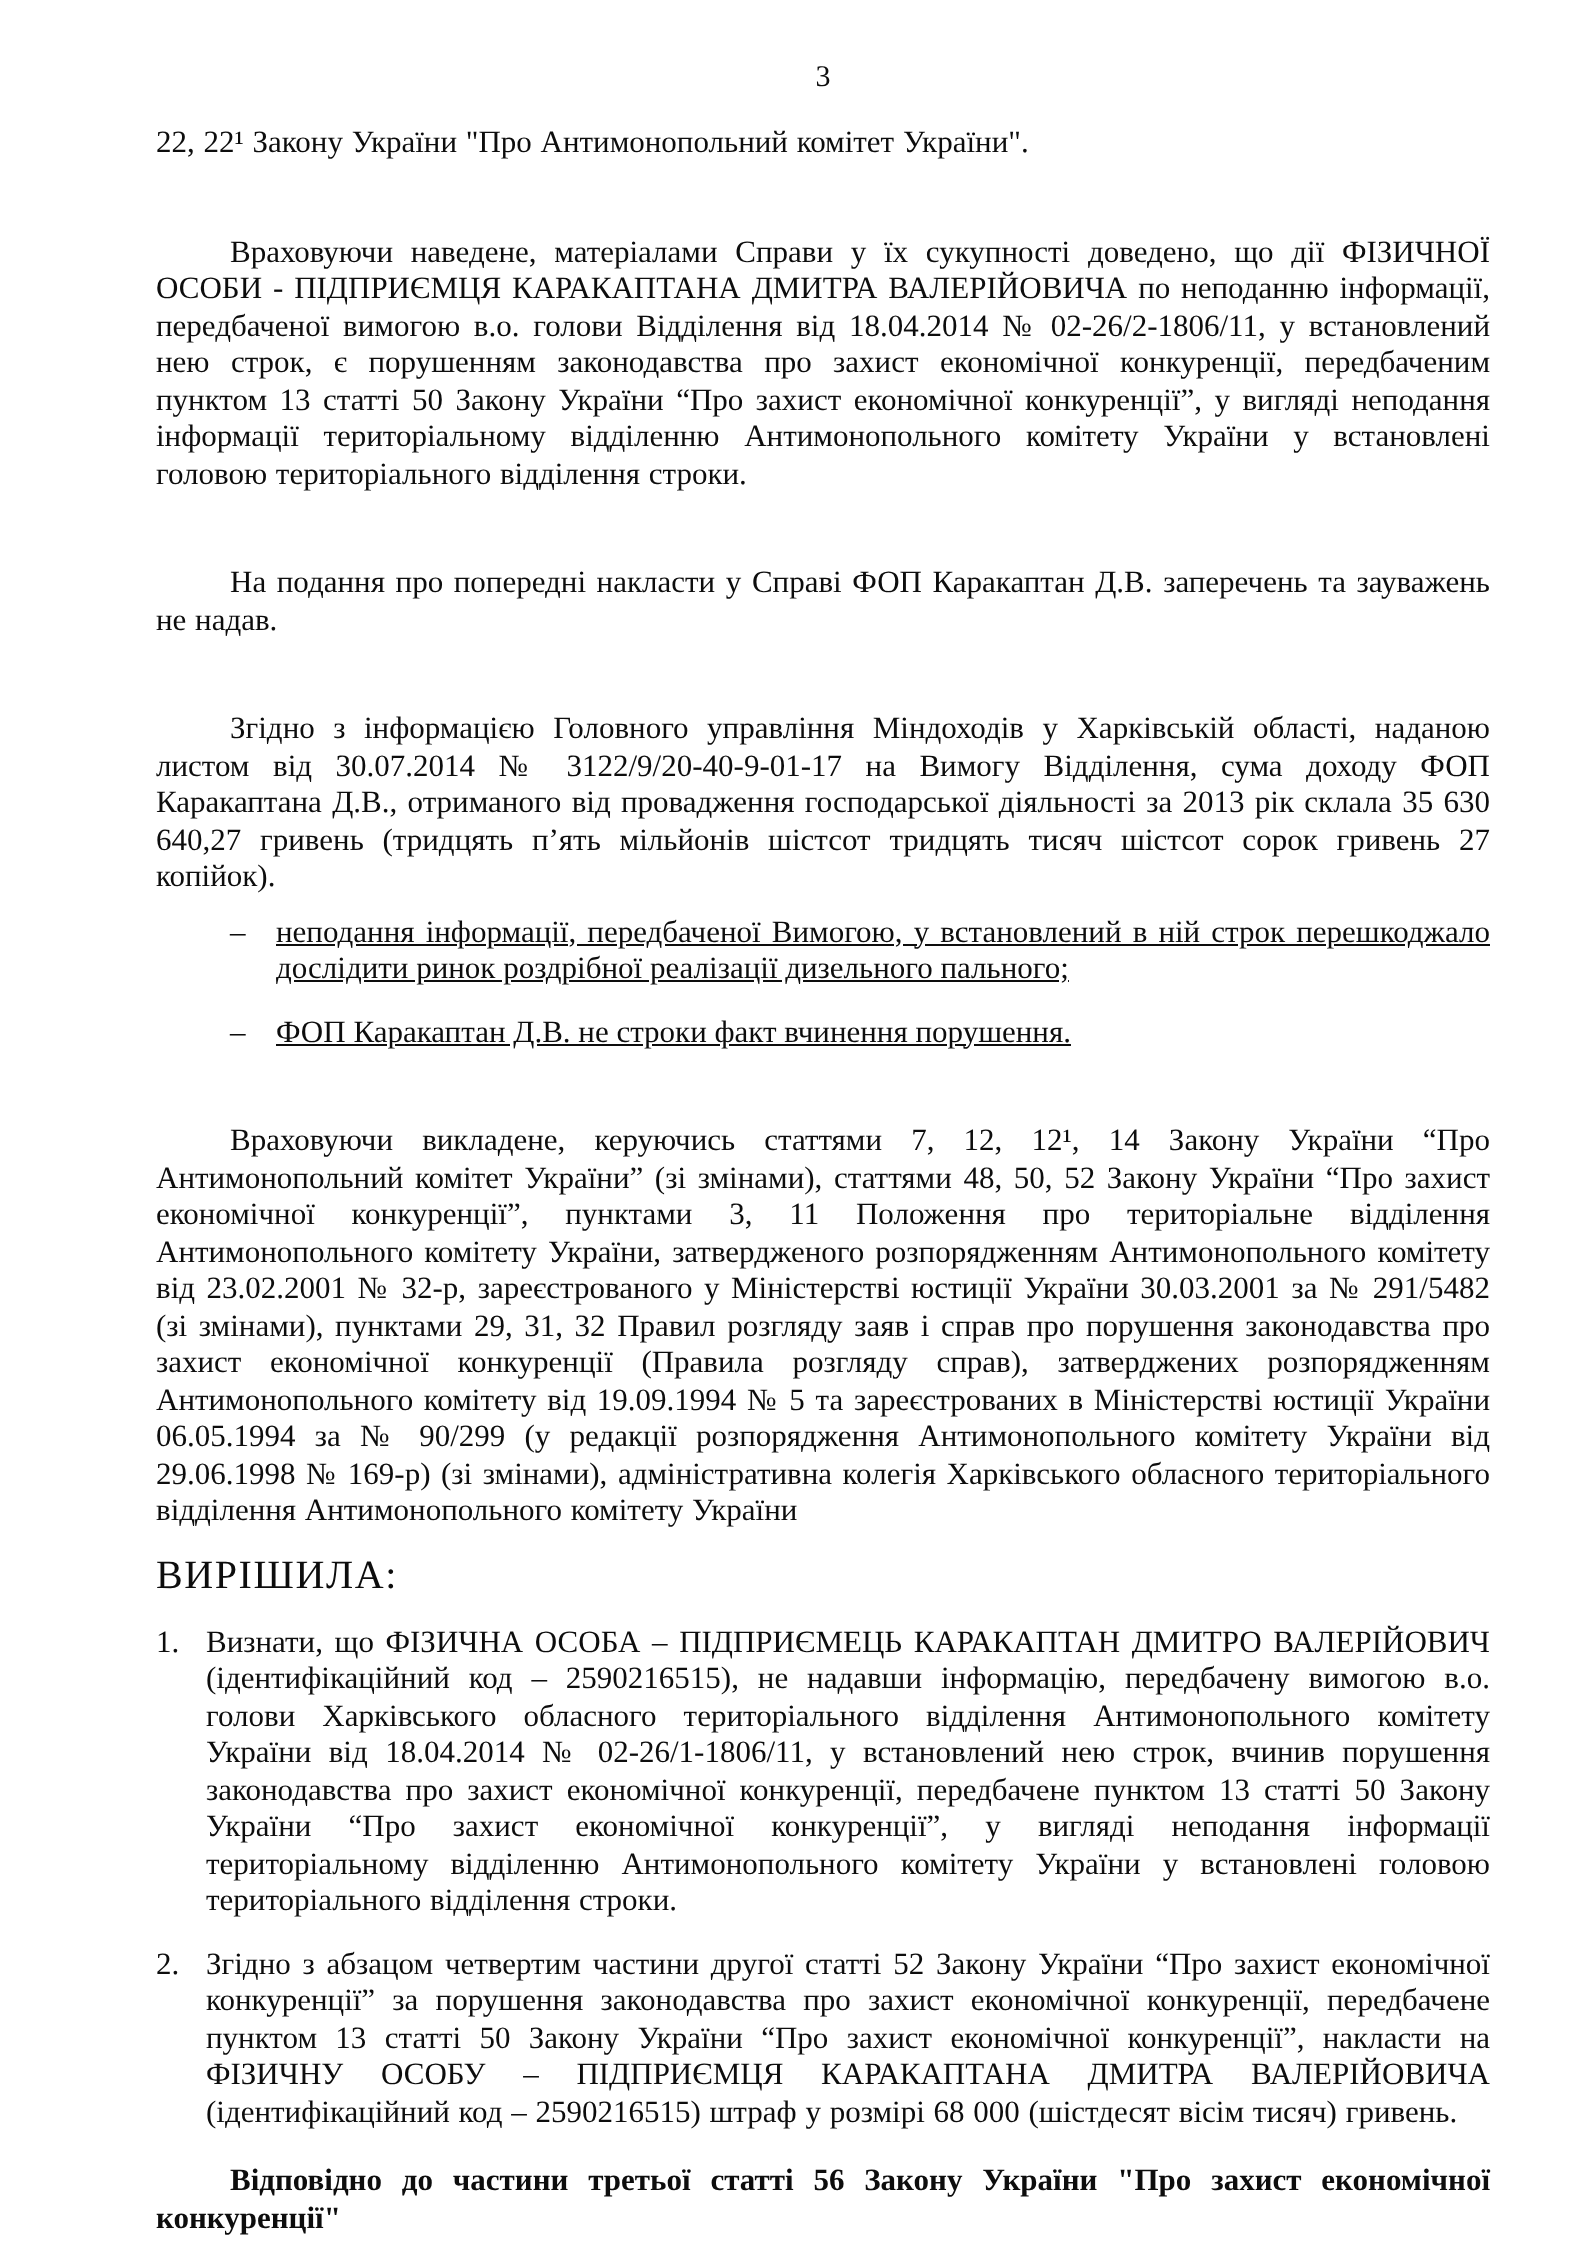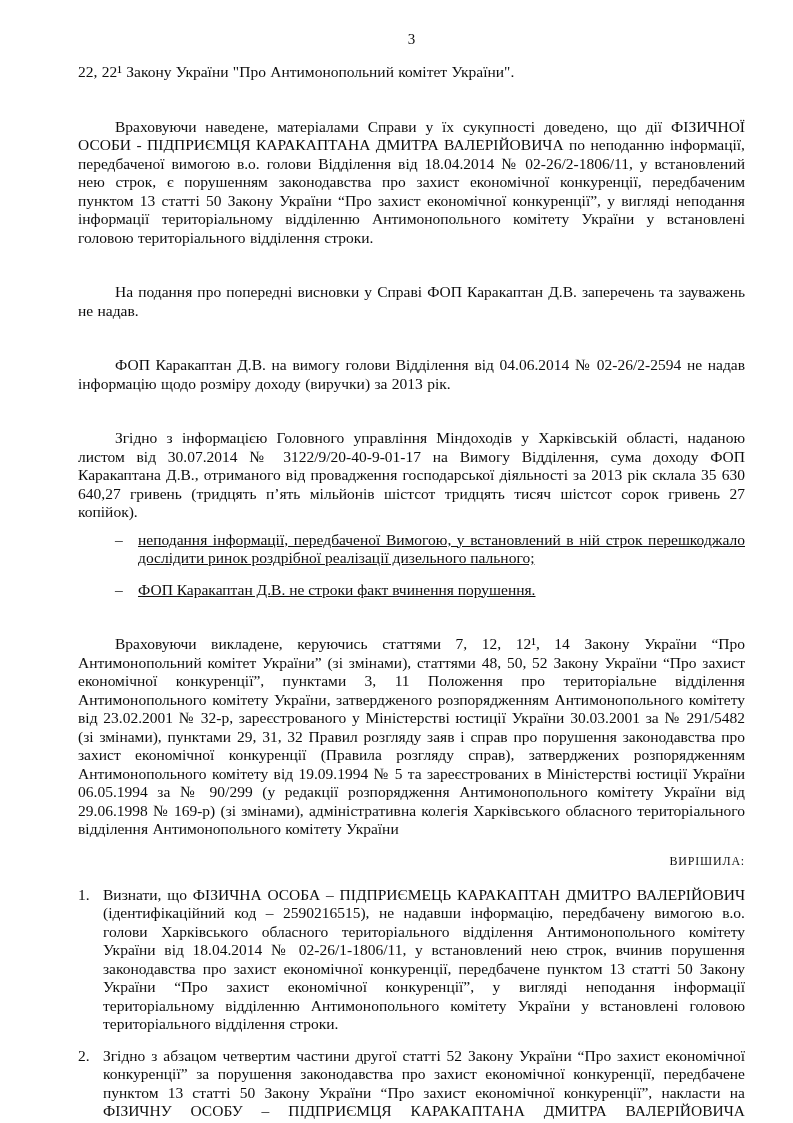--- a/index.html
+++ b/index.html
@@ -33,22 +33,22 @@
   .dash-list { margin: 2px 0 10px 37px; }
   .dash-item {
     display: flex;
     font-size: 15.5px;
     line-height: 18.5px;
     margin-bottom: 13px;
   }
   .dash-item .marker { flex: none; width: 23px; }
   .dash-item .dtext  { flex: 1; text-align: justify; text-decoration: underline; }
   .resolution-heading {
-    text-align: right;
-    font-size: 12px;
+    text-align: left;
+    font-size: 20px;
     line-height: 19px;
     letter-spacing: 0.8px;
     margin: 13px 0 15px 0;
   }
   .decisions { margin: 0; }
   .decision {
     display: flex;
     font-size: 15.5px;
     line-height: 18.5px;
     margin-bottom: 13px;
@@ -62,23 +62,22 @@
 
 <div class="page">
 
   <div class="pageno">3</div>
 
   <p class="para noindent">22, 22¹ Закону України "Про Антимонопольний комітет України".</p>
 
   <p class="para indent">Враховуючи наведене, матеріалами Справи у їх сукупності доведено, що дії ФІЗИЧНОЇ ОСОБИ - ПІДПРИЄМЦЯ КАРАКАПТАНА ДМИТРА ВАЛЕРІЙОВИЧА по неподанню інформації, передбаченої вимогою в.о. голови Відділення від 18.04.2014 № 02-26/2-1806/11, у встановлений нею строк, є порушенням законодавства про захист економічної конкуренції, передбаченим пунктом 13 статті 50 Закону України “Про захист економічної конкуренції”, у вигляді неподання інформації територіальному відділенню Антимонопольного комітету України у встановлені головою територіального відділення строки.</p>
 
 
-  <p class="para indent">На подання про попередні висновки у Справі ФОП Каракаптан Д.В. заперечень та зауважень не надав.</p>
+  <p class="para indent">На подання про попередні накласти у Справі ФОП Каракаптан Д.В. заперечень та зауважень не надав.</p>
 
-  <p class="para indent">ФОП Каракаптан Д.В. на вимогу голови Відділення від 04.06.2014 № 02-26/2-2594 не надав інформацію щодо розміру доходу (виручки) за 2013 рік.</p>
 
   <p class="para indent">Згідно з інформацією Головного управління Міндоходів у Харківській області, наданою листом від 30.07.2014 № 3122/9/20-40-9-01-17 на Вимогу Відділення, сума доходу ФОП Каракаптана Д.В., отриманого від провадження господарської діяльності за 2013 рік склала 35 630 640,27 гривень (тридцять п’ять мільйонів шістсот тридцять тисяч шістсот сорок гривень 27 копійок).</p>
 
 
   <div class="dash-list">
     <div class="dash-item">
       <span class="marker">–</span>
       <span class="dtext">неподання інформації, передбаченої Вимогою, у встановлений в ній строк перешкоджало дослідити ринок роздрібної реалізації дизельного пального;</span>
     </div>
     <div class="dash-item">

